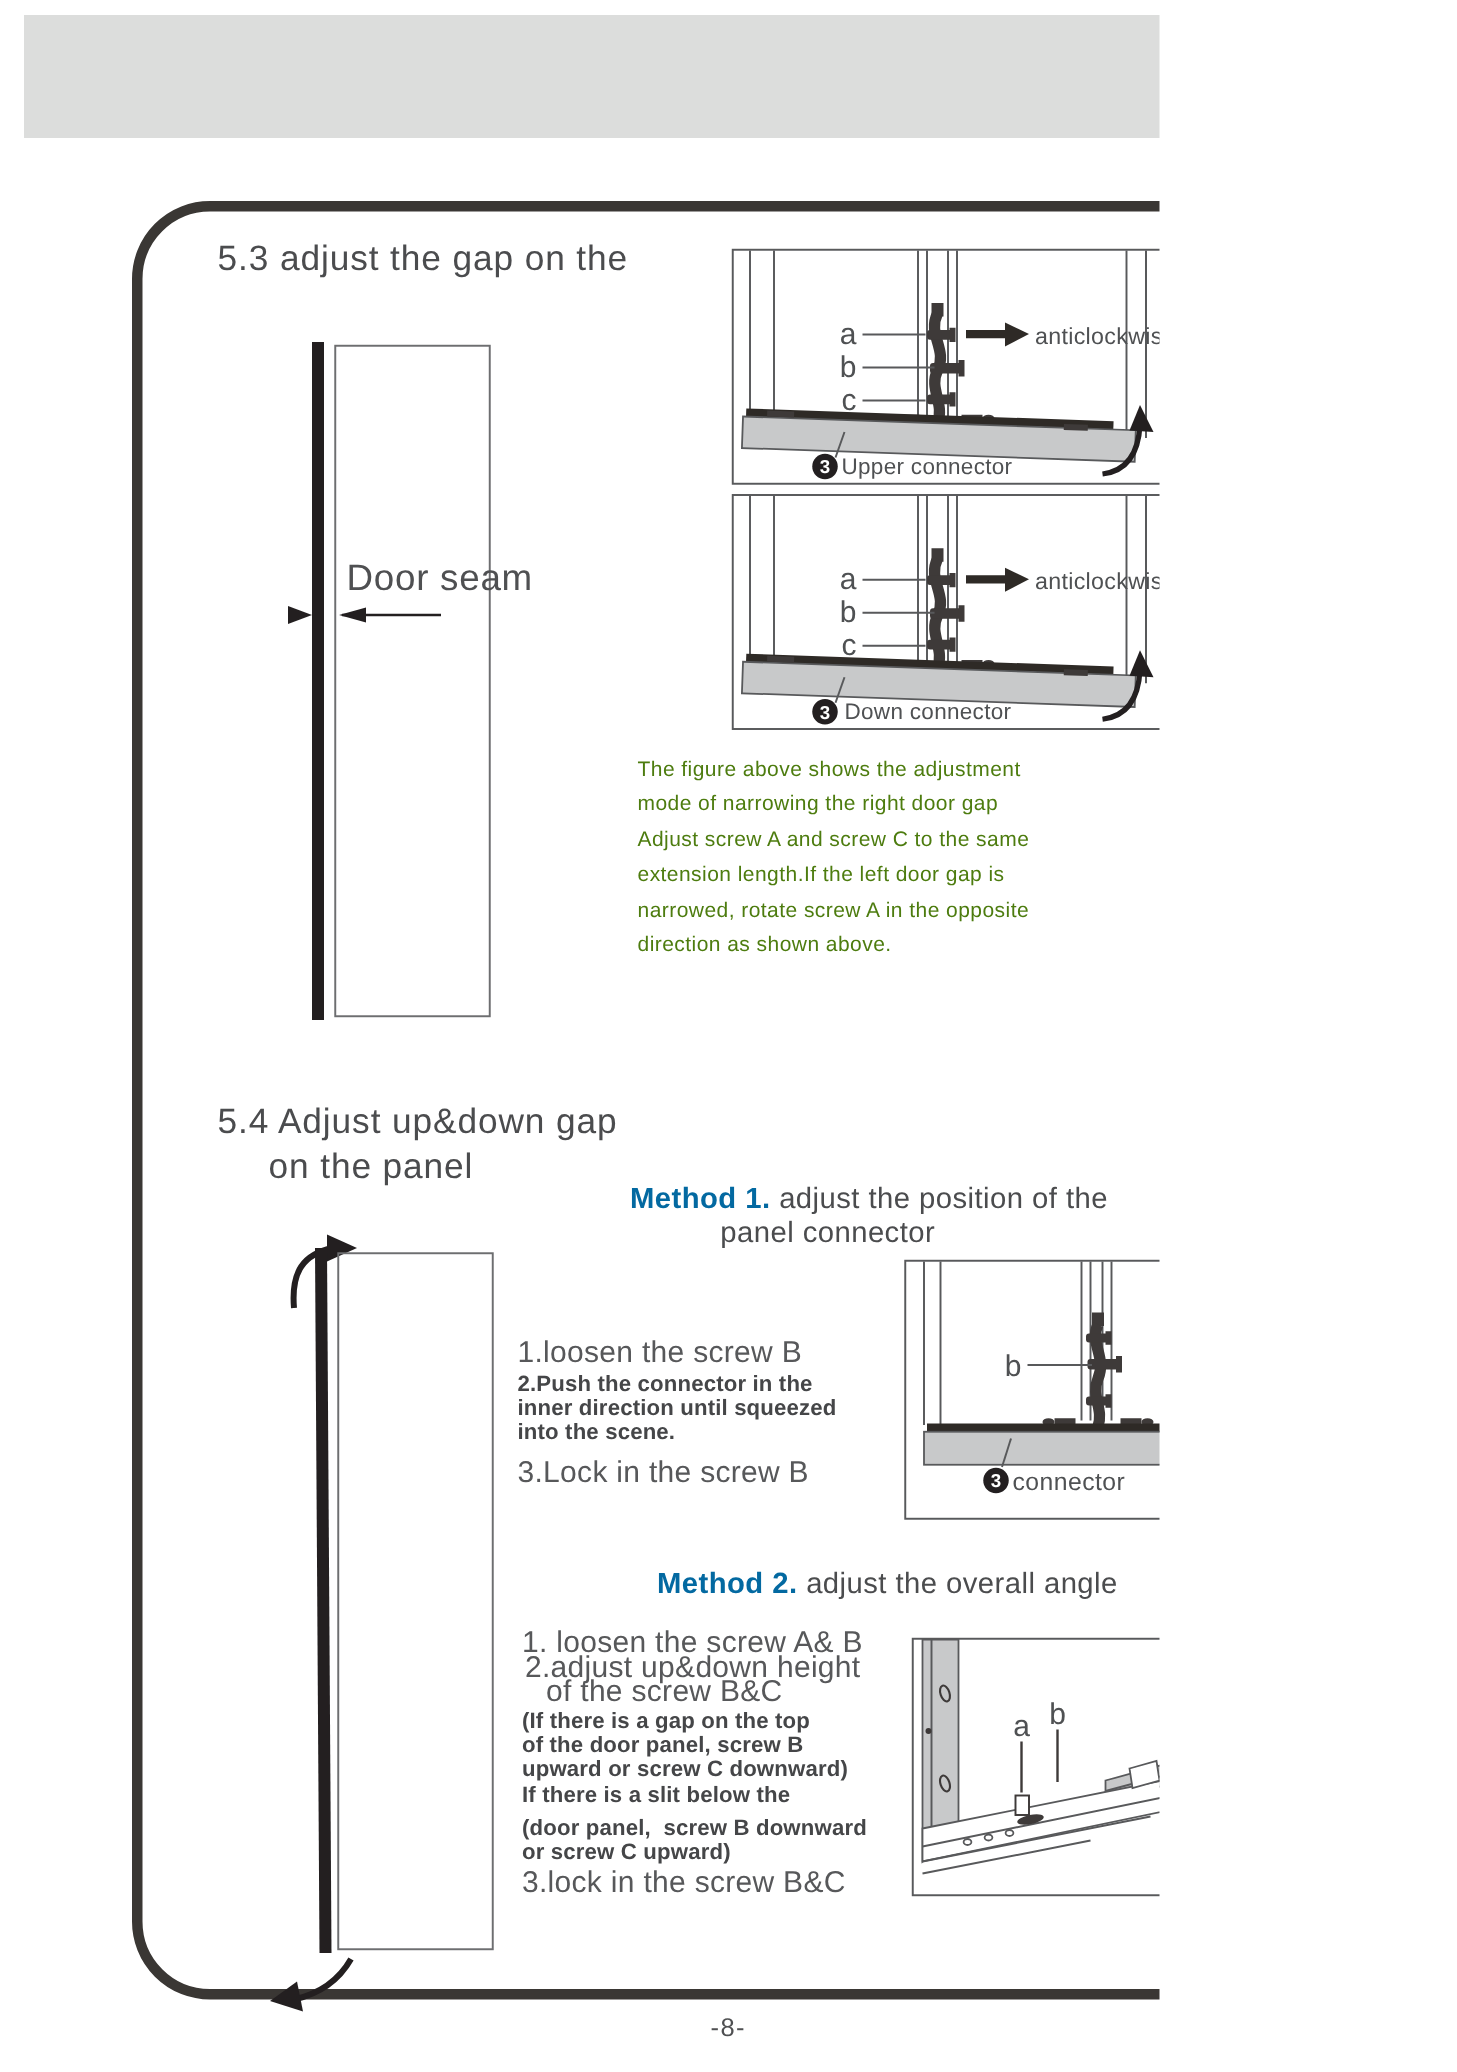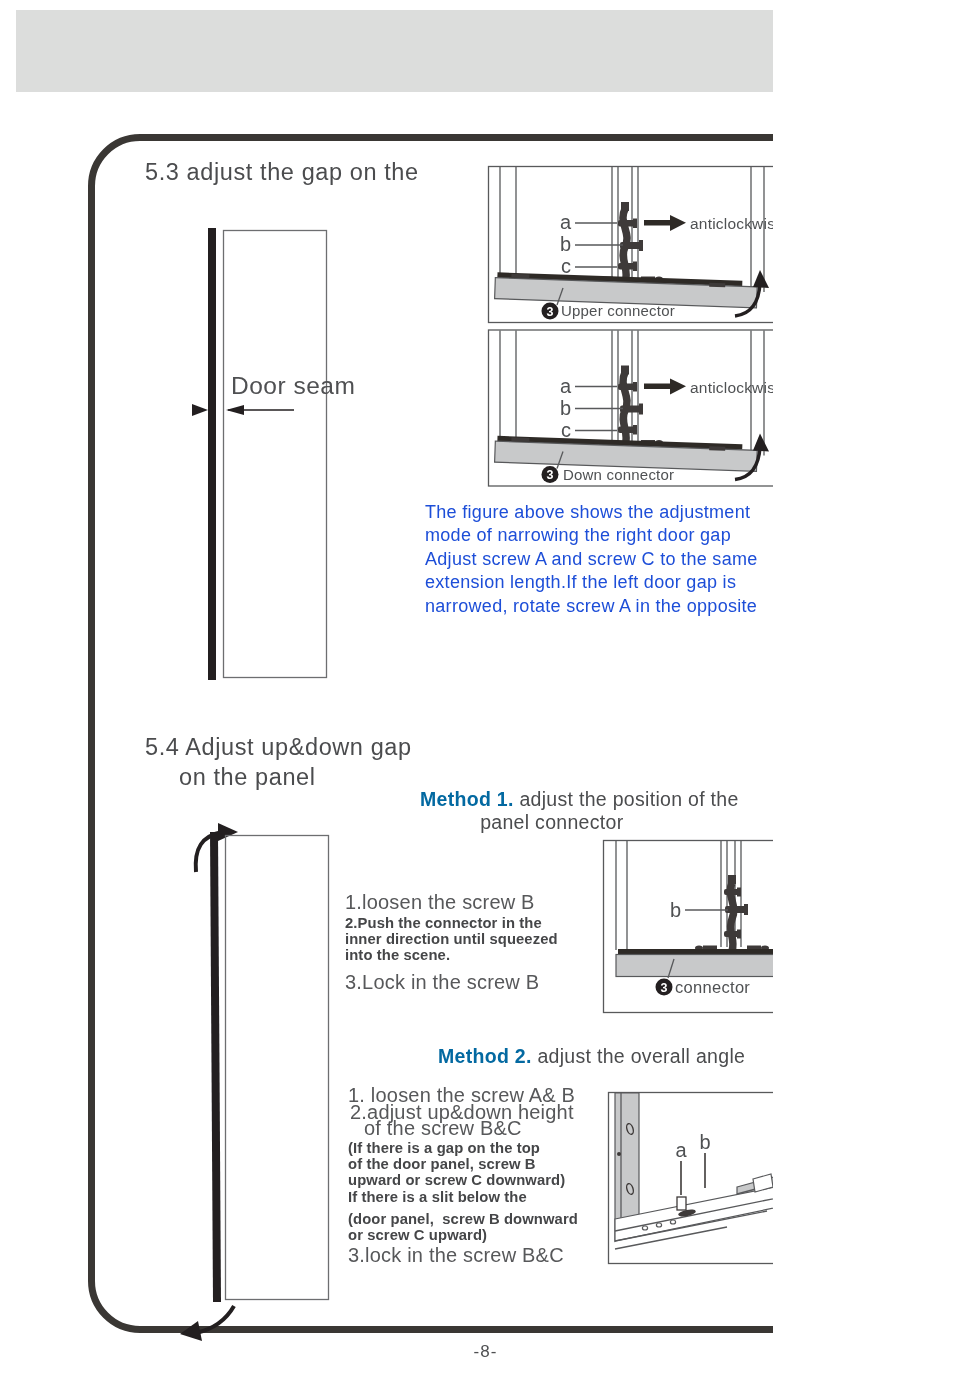--- a/index.html
+++ b/index.html
@@ -5,21 +5,21 @@
   html,body{margin:0;padding:0;background:#fff;}
   .page{position:relative;width:773px;height:1381px;background:#ffffff;overflow:hidden;
         font-family:"Liberation Sans",sans-serif;color:#515254;}
   .abs{position:absolute;}
   .pre{white-space:pre-wrap;}
   .band{left:16px;top:10px;width:939px;height:82px;background:#dcdddc;}
   .frame{left:88px;top:134px;width:792px;height:1185px;border:7px solid #3a3734;border-radius:52px;}
   .sec-title{font-size:23.5px;line-height:29.5px;color:#4b4c4e;letter-spacing:0.6px;}
   .sec-title .l2{display:block;}
   .doorseam{font-size:24.5px;color:#4f5052;letter-spacing:0.5px;}
-  .body-par{font-size:18px;line-height:23.4px;letter-spacing:0.3px;color:#1d4ed8;}
+  .body-par{font-size:14px;line-height:23.4px;letter-spacing:0.3px;color:#4d7c0f;}
   .m-head{font-size:19.5px;color:#4b4c4e;letter-spacing:0.3px;}
   .m-head b{color:#0369a1;}
   .m-head .l2{display:block;text-align:center;}
   .step{font-size:20px;letter-spacing:0.2px;color:#57585a;}
   .stepb{font-size:14.8px;font-weight:bold;line-height:15.8px;letter-spacing:0.1px;color:#454648;}
   svg{overflow:visible;display:block;}
   svg text{font-family:"Liberation Sans",sans-serif;fill:#4f5153;}
   .lbl{font-size:20px;}
   .acw{font-size:15.5px;letter-spacing:0.2px;}
   .cap{font-size:15px;letter-spacing:0.2px;}
@@ -124,20 +124,21 @@
     <path d="M252,151 C268,149 276,138 277,118" stroke="#231f20" stroke-width="3.5" fill="none"></path>
     <polygon points="270,122 277,105 286,123" class="blk"></polygon>
   </svg>
 
   <div class="abs body-par" style="left:425px;top:501px;width:460px;">
     <div class="pre">The figure above shows the adjustment</div>
     <div class="pre">mode of narrowing the right door gap</div>
     <div class="pre">Adjust screw A and screw C to the same</div>
     <div class="pre">extension length.If the left door gap is</div>
     <div class="pre">narrowed, rotate screw A in the opposite</div>
+    <div class="pre">direction as shown above.</div>
   </div>
 
   <div class="abs sec-title" style="left:145px;top:733px;">
     <span>5.4 Adjust up&amp;down gap</span>
     <span class="l2" style="padding-left:34px;">on the panel</span>
   </div>
 
   <svg class="abs" style="left:168px;top:788px;" width="185" height="560" viewBox="0 0 185 560">
     <path d="M28,84 C26,60 34,48 54,44" stroke="#231f20" stroke-width="4" fill="none"></path>
     <polygon points="50,35 70,44 50,53" class="blk"></polygon>

